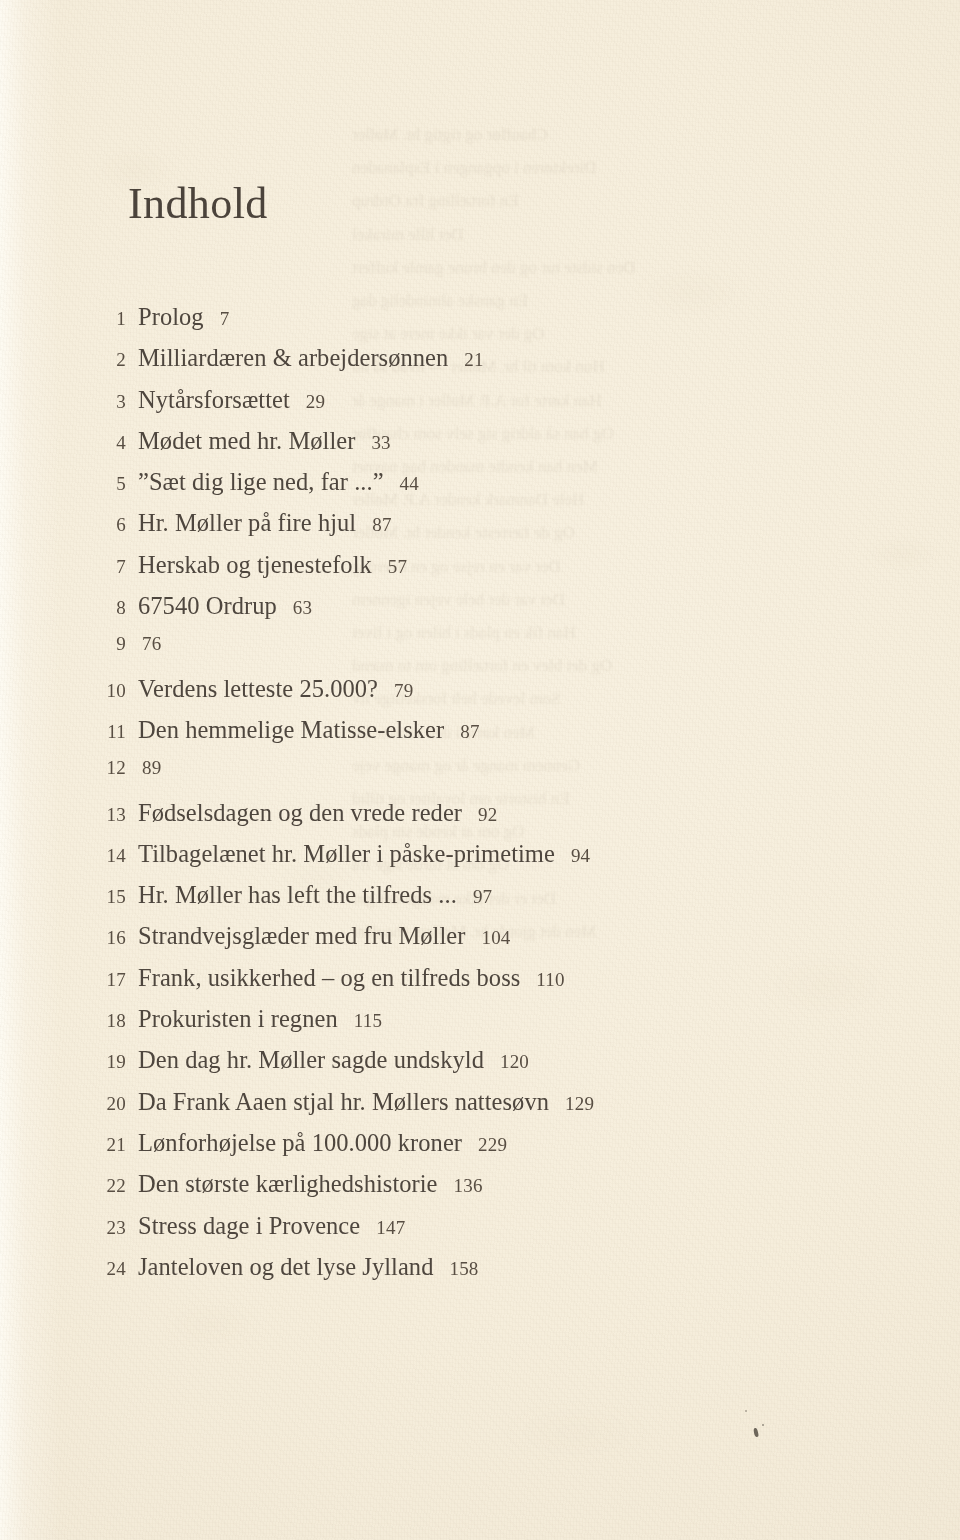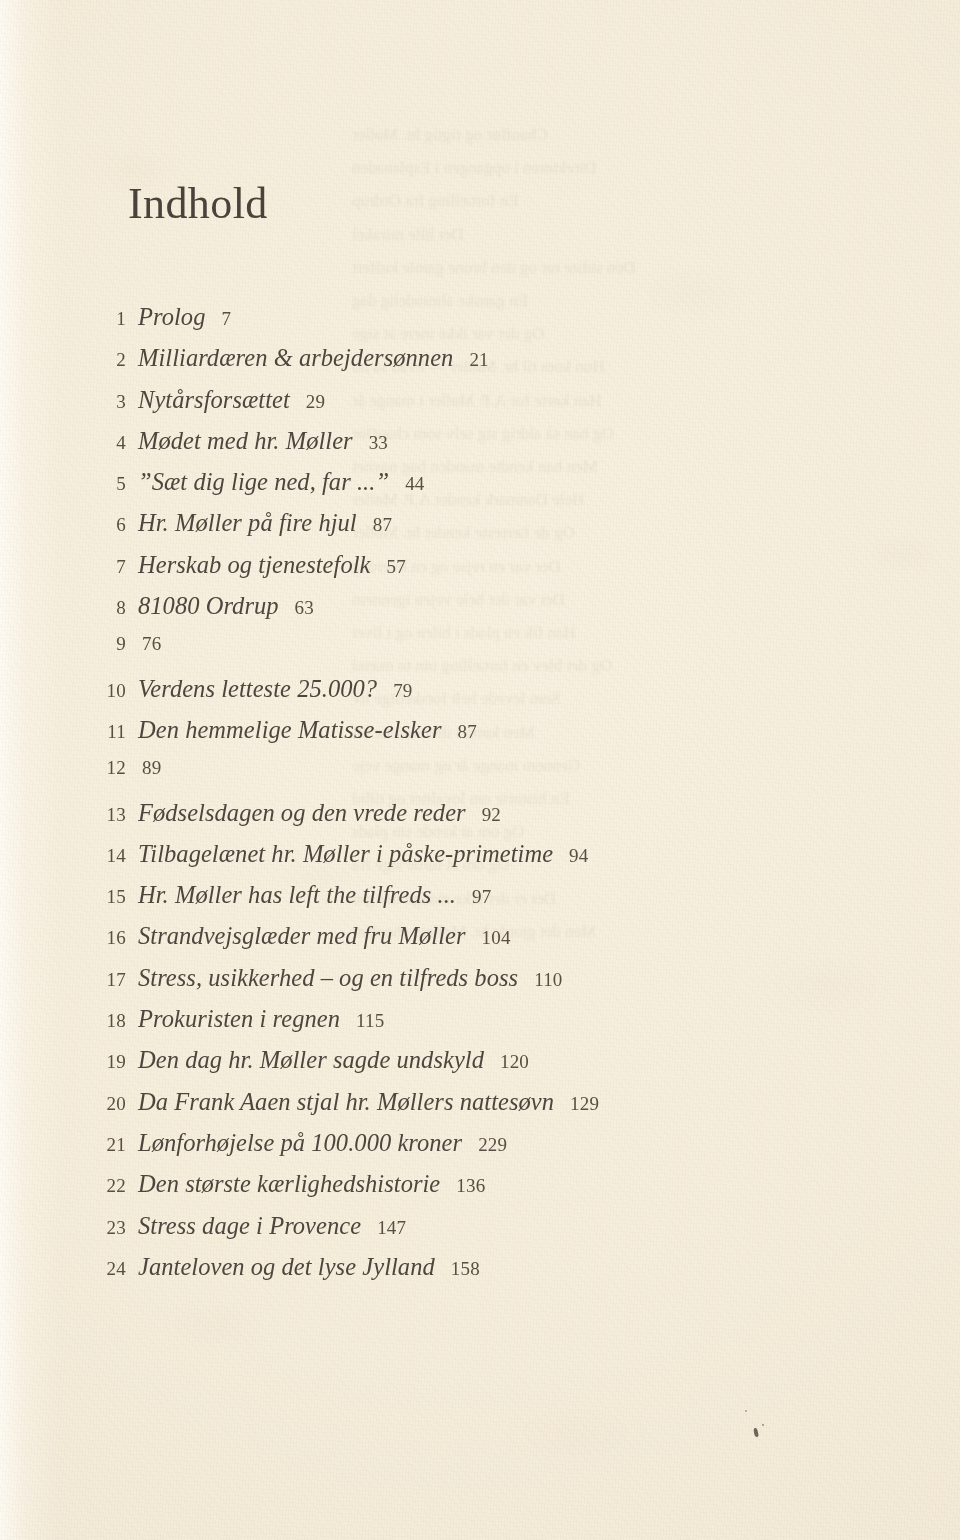--- a/index.html
+++ b/index.html
@@ -144,21 +144,20 @@
     color: #584e43;
     letter-spacing: 0.2px;
   }
 
   .toc-title-text {
     margin-left: 12px;
     font-size: 24.5px;
     color: #4e463e;
     letter-spacing: 0.05px;
     white-space: nowrap;
-    font-style: italic;
   }
 
   .toc-page {
     margin-left: 16px;
     font-size: 19px;
     color: #584e43;
     letter-spacing: 0.2px;
     white-space: nowrap;
   }
 
@@ -270,21 +269,21 @@
           <span class="toc-title-text">Hr. Møller på fire hjul</span>
           <span class="toc-page">87</span>
         </li>
         <li class="toc-row">
           <span class="toc-num">7</span>
           <span class="toc-title-text">Herskab og tjenestefolk</span>
           <span class="toc-page">57</span>
         </li>
         <li class="toc-row">
           <span class="toc-num">8</span>
-          <span class="toc-title-text">81080 Ordrup</span>
+          <span class="toc-title-text">67540 Ordrup</span>
           <span class="toc-page">63</span>
         </li>
         <li class="toc-row">
           <span class="toc-num">9</span>
           <span class="toc-page">76</span>
         </li>
         <li class="toc-row">
           <span class="toc-num">10</span>
           <span class="toc-title-text">Verdens letteste 25.000?</span>
           <span class="toc-page">79</span>
@@ -313,21 +312,21 @@
           <span class="toc-title-text">Hr. Møller has left the tilfreds ...</span>
           <span class="toc-page">97</span>
         </li>
         <li class="toc-row">
           <span class="toc-num">16</span>
           <span class="toc-title-text">Strandvejsglæder med fru Møller</span>
           <span class="toc-page">104</span>
         </li>
         <li class="toc-row">
           <span class="toc-num">17</span>
-          <span class="toc-title-text">Stress, usikkerhed – og en tilfreds boss</span>
+          <span class="toc-title-text">Frank, usikkerhed – og en tilfreds boss</span>
           <span class="toc-page">110</span>
         </li>
         <li class="toc-row">
           <span class="toc-num">18</span>
           <span class="toc-title-text">Prokuristen i regnen</span>
           <span class="toc-page">115</span>
         </li>
         <li class="toc-row">
           <span class="toc-num">19</span>
           <span class="toc-title-text">Den dag hr. Møller sagde undskyld</span>

